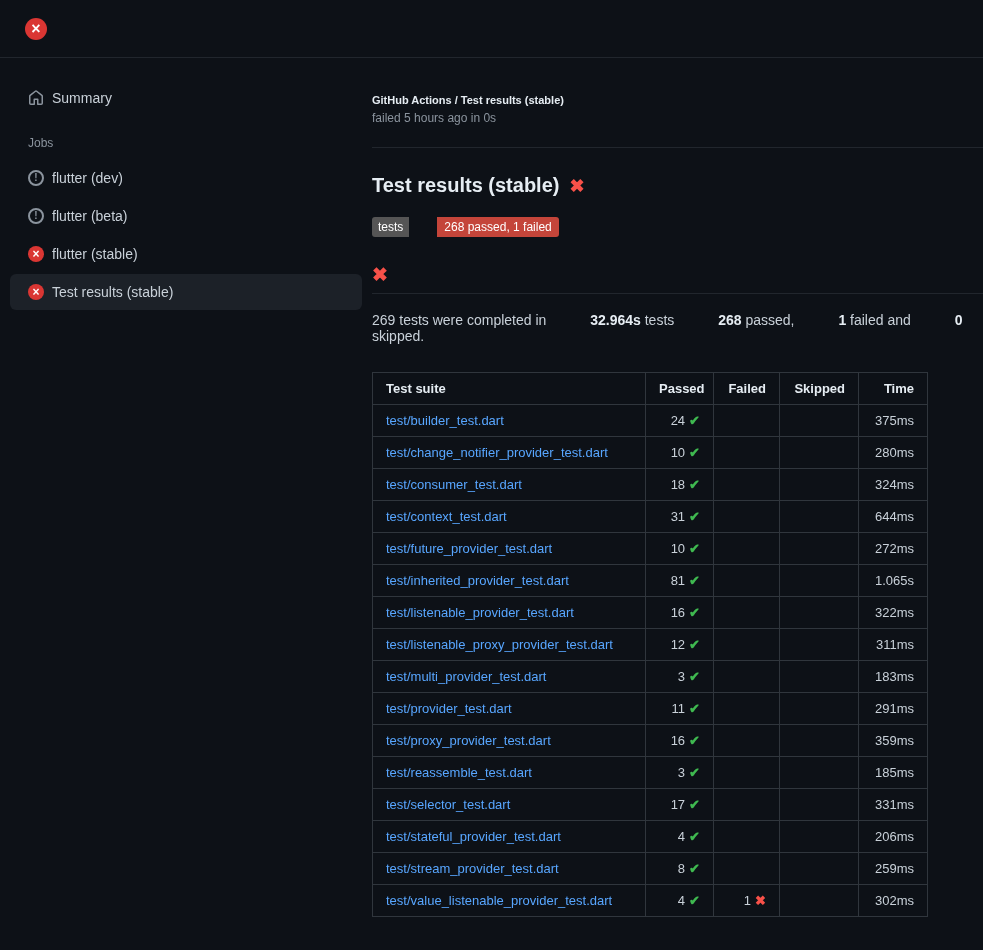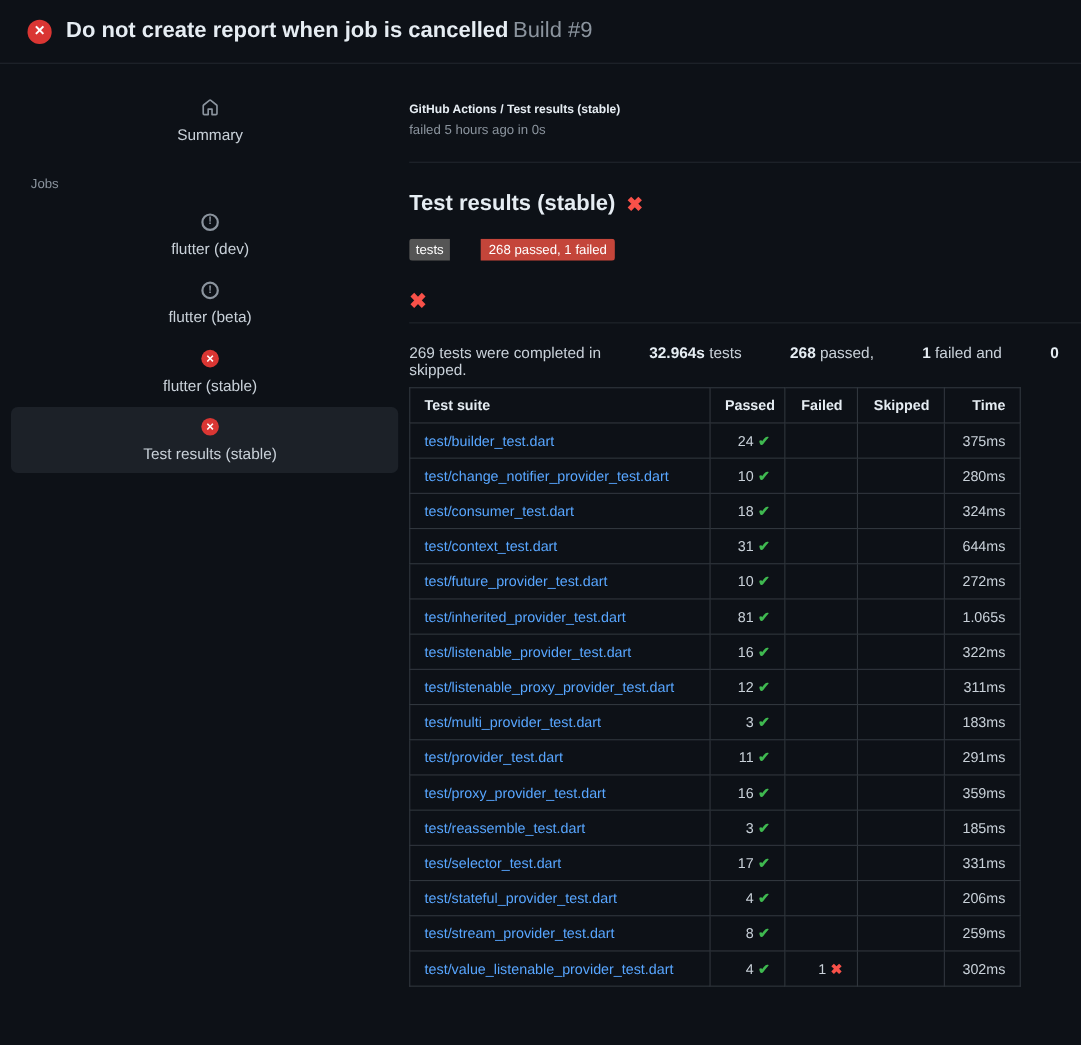--- a/index.html
+++ b/index.html
@@ -34,21 +34,21 @@
     width:16px;height:16px;font-size:10px;font-weight:700;
   }
   .title{margin:0;font-size:20px;font-weight:700;color:var(--strong);white-space:nowrap;}
   .title .build{color:var(--muted);font-weight:400;margin-left:4px;}
   
   .container{display:flex;height:892px;}
   .sidebar{width:372px;flex:none;padding:22px 10px 0 10px;}
   .side-item{
     display:flex;align-items:center;gap:8px;
     padding:10px 8px 10px 18px;border-radius:6px;
-    font-size:14px;color:var(--text);cursor:pointer;flex-direction:column;
+    font-size:14px;color:var(--text);cursor:pointer;
   }
   .side-item.selected{background:var(--selected);}
   .home-wrap{display:inline-flex;width:16px;height:16px;flex:none;}
   .jobs-heading{color:var(--muted);font-size:12px;padding:20px 18px 10px 18px;}
   .jobs-list .side-item{margin-bottom:2px;}
   
   .main{flex:1;min-width:0;padding-top:36px;}
   .breadcrumb{font-size:11px;font-weight:700;color:var(--strong);margin-bottom:5px;}
   .run-meta{font-size:12px;color:var(--muted);}
   .rule{border:0;border-top:1px solid var(--divider);margin:22px 0 0 0;}
@@ -68,42 +68,41 @@
     display:flex;align-items:center;gap:10px;margin:28px 0 0 0;
     font-size:21px;font-weight:700;
     padding-bottom:9px;border-bottom:1px solid var(--divider);
   }
   .report-title a{color:var(--link);text-decoration:none;}
   .summary-line{font-size:14px;margin:18px 0 0 0;color:var(--text);}
   .summary-line b{color:var(--strong);margin-left:40px;}
   
   table.results{
     border-collapse:collapse;table-layout:fixed;width:555px;
-    margin-top:8px;font-size:13px;
+    margin-top:28px;font-size:13px;
   }
   .results th,.results td{
     border:1px solid var(--border);padding:8px 13px;
     overflow:hidden;white-space:nowrap;
   }
   .results th{color:var(--strong);font-weight:700;text-align:left;}
   .results th.num{text-align:right;}
   .results td.num{text-align:right;}
   .results td.suite{padding-right:6px;}
   .results td.suite a{color:var(--link);text-decoration:none;}
   .check{color:var(--success);font-weight:700;margin-left:4px;}
   .cross{color:var(--danger);font-weight:700;margin-left:4px;}
 </style>
 </head>
 <body>
 
 <div class="page">
 
   <header class="header">
     <span class="circle lg failed">×</span>
-    <h1 class="title"><span>Do not create report when job is cancelled</span><span class="build">Build #9</span></h1>
   </header>
 
   <div class="container">
 
     <aside class="sidebar">
       <div class="side-item">
         <span class="home-wrap">
           <svg width="16" height="16" viewBox="0 0 16 16" fill="#8b949e" aria-hidden="true">
               <path d="M6.906.664a1.749 1.749 0 0 1 2.187 0l5.25 4.2c.415.332.657.835.657 1.367v7.019A1.75 1.75 0 0 1 13.25 15h-3.5a.75.75 0 0 1-.75-.75V10h-2v4.25a.75.75 0 0 1-.75.75h-3.5A1.75 1.75 0 0 1 1 13.25V6.23c0-.531.242-1.034.657-1.366l5.25-4.2Zm1.25 1.171a.25.25 0 0 0-.312 0l-5.25 4.2a.25.25 0 0 0-.094.196v7.019c0 .138.112.25.25.25H5.5V9.25a.75.75 0 0 1 .75-.75h3.5a.75.75 0 0 1 .75.75v4.25h2.75a.25.25 0 0 0 .25-.25V6.23a.25.25 0 0 0-.094-.195l-5.25-4.2Z"></path>
             </svg>

